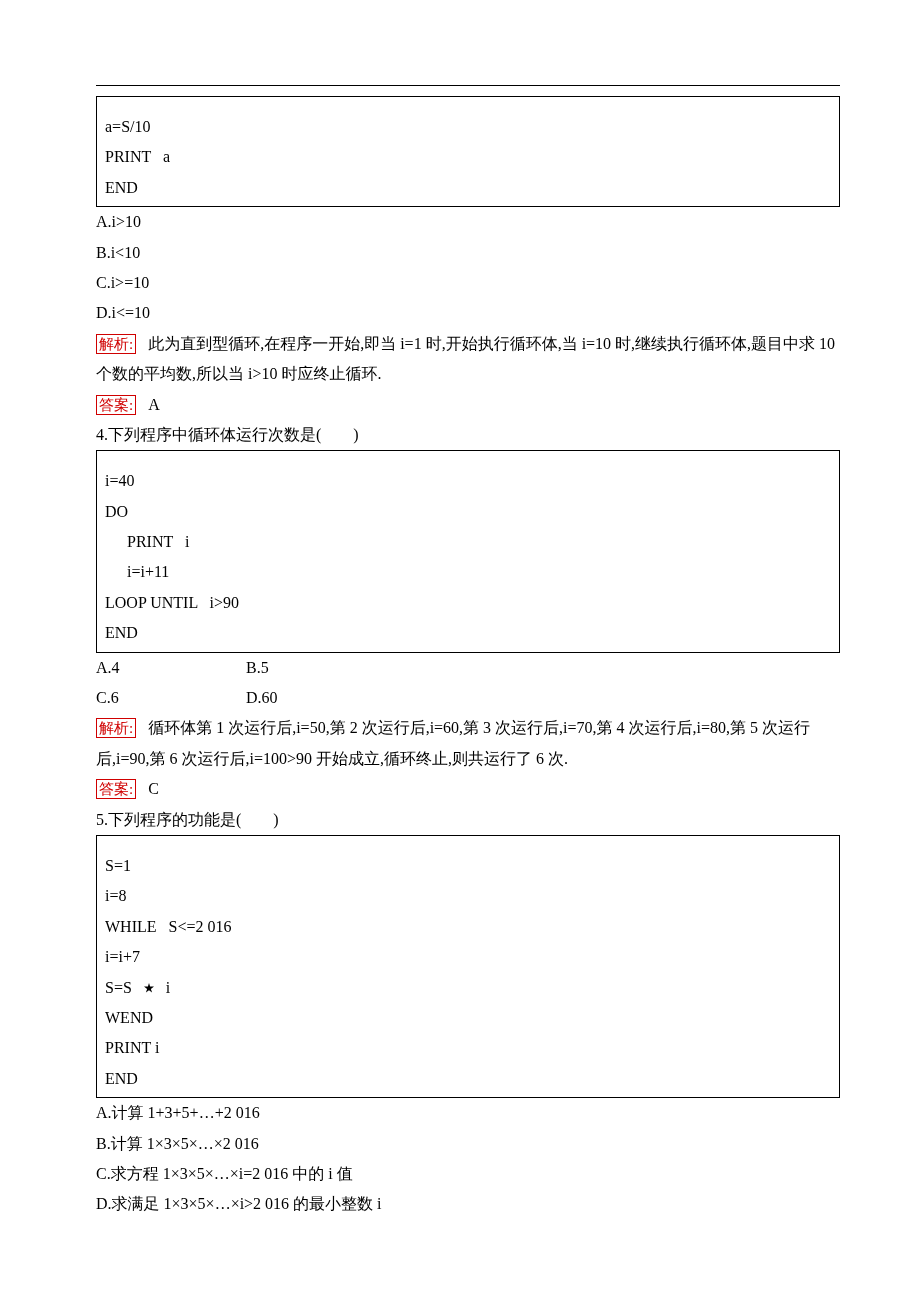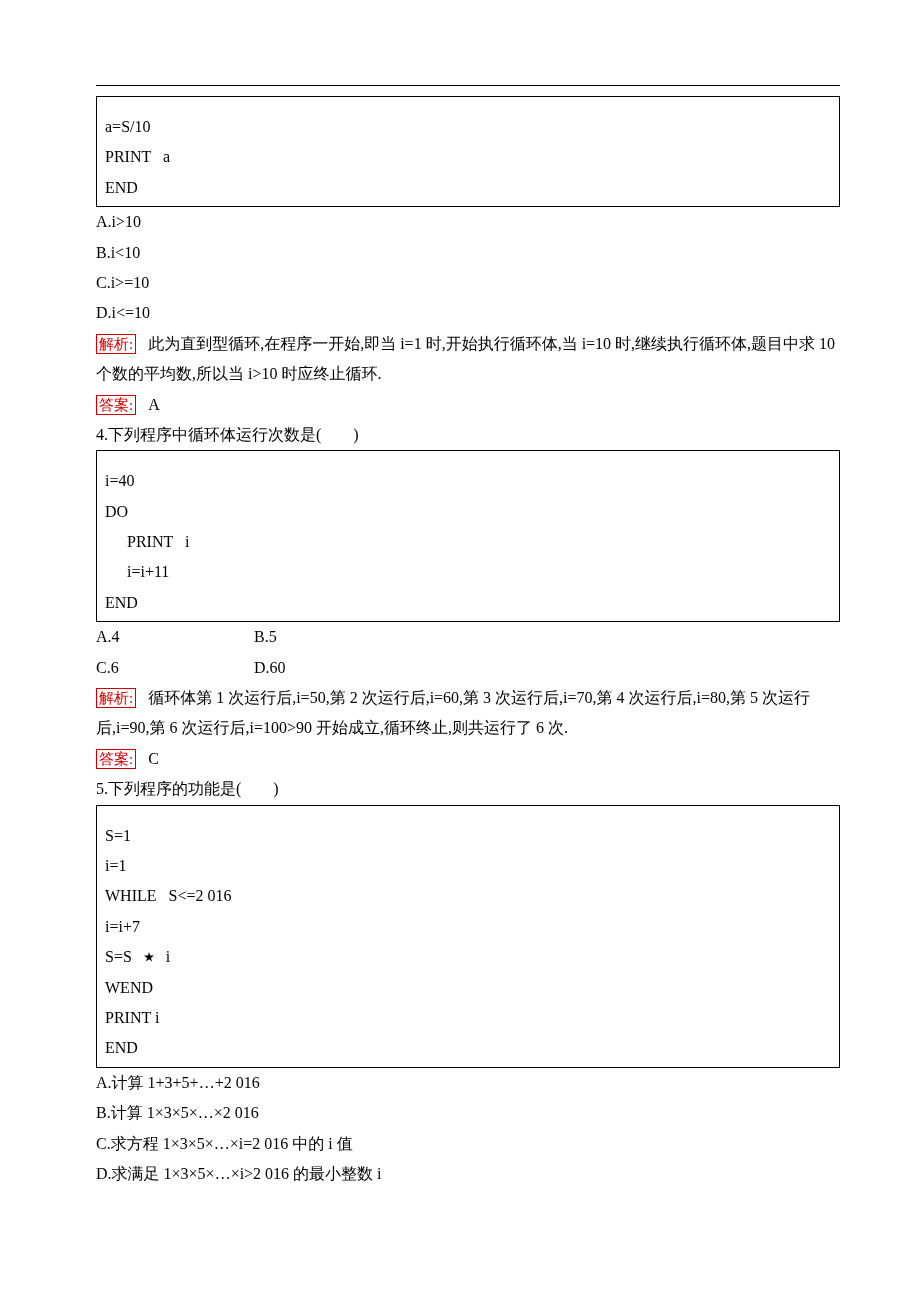--- a/index.html
+++ b/index.html
@@ -46,21 +46,21 @@
     border: 1px solid #d00000;
     color: #d00000;
     padding: 0 2px;
     margin-right: 12px;
     font-size: 15px;
     line-height: 1.2;
     vertical-align: baseline;
   }
   .options-row {
     display: flex;
-    gap: 8px;
+    gap: 0;
   }
   .opt-col {
     width: 150px;
   }
   .star {
     display: inline-block;
     width: 10px;
   }
 </style>
 </head>
@@ -88,20 +88,21 @@
     <span class="tag-box">答案:</span><span>A</span>
   </p>
 
   <p class="text-line">4.下列程序中循环体运行次数是(　　)</p>
 
   <div class="code-block">
     <span class="code-line">i=40</span>
     <span class="code-line">DO</span>
     <span class="code-line indent1">PRINT   i</span>
     <span class="code-line indent1">i=i+11</span>
+    <span class="code-line">LOOP UNTIL   i&gt;90</span>
     <span class="code-line">END</span>
   </div>
 
   <div class="options-row">
     <span class="opt-col">A.4</span>
     <span class="opt-col">B.5</span>
   </div>
   <div class="options-row">
     <span class="opt-col">C.6</span>
     <span class="opt-col">D.60</span>
@@ -112,21 +113,21 @@
   </p>
 
   <p class="text-line">
     <span class="tag-box">答案:</span><span>C</span>
   </p>
 
   <p class="text-line">5.下列程序的功能是(　　)</p>
 
   <div class="code-block">
     <span class="code-line">S=1</span>
-    <span class="code-line">i=1</span>
+    <span class="code-line">i=8</span>
     <span class="code-line">WHILE   S&lt;=2 016</span>
     <span class="code-line">i=i+7</span>
     <span class="code-line"></span>
     <span class="code-line"><span>S=S</span>   <span class="star"><svg width="10" height="10" viewBox="0 0 10 10">
             <polygon points="5,0 6.1,3.6 10,3.6 6.9,5.9 8.1,9.5 5,7.2 1.9,9.5 3.1,5.9 0,3.6 3.9,3.6" fill="#000"></polygon>
           </svg></span>   <span>i</span></span>
     <span class="code-line">WEND</span>
     <span class="code-line">PRINT i</span>
     <span class="code-line">END</span>
   </div>

